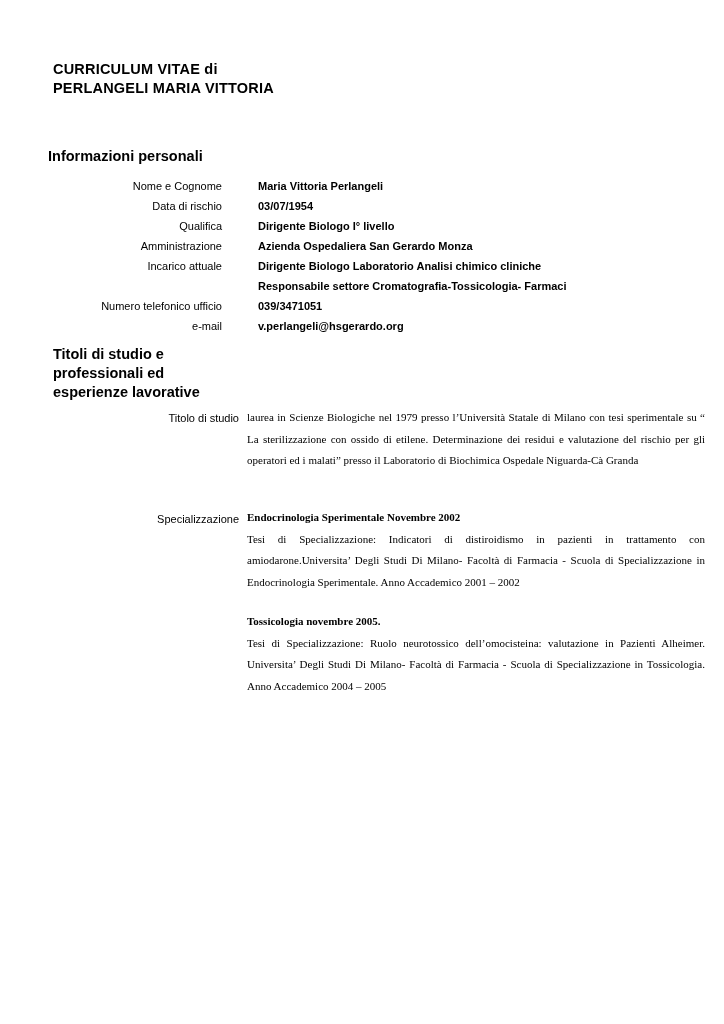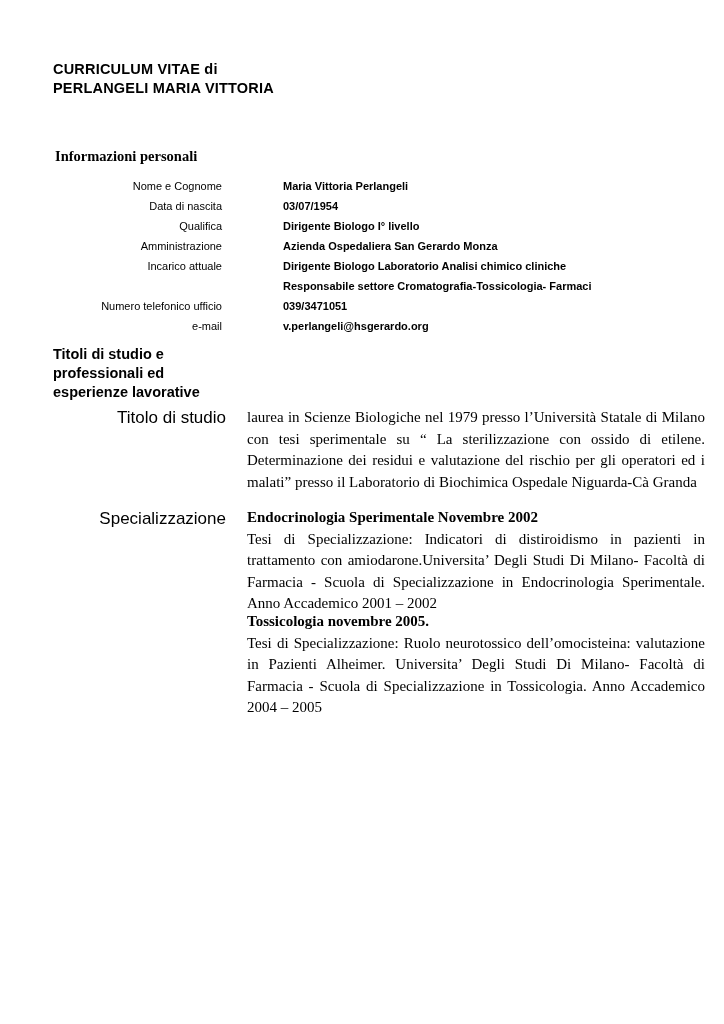--- a/index.html
+++ b/index.html
@@ -12,39 +12,39 @@
     overflow:hidden;
   }
   .doc-title{
     position:absolute;left:53px;top:60px;
     font-size:14.5px;font-weight:bold;line-height:19px;
     white-space:pre-line;letter-spacing:.2px;
   }
   .section-heading{
     font-size:14.5px;font-weight:bold;line-height:19px;white-space:pre-line;
   }
-  .heading-personal{position:absolute;left:55px;top:147px;font-family:Liberation Serif, serif;}
+  .heading-personal{position:absolute;left:48px;top:147px;}
   .heading-education{position:absolute;left:53px;top:345px;}
   .info-table{
     position:absolute;left:53px;top:176px;
-    display:grid;grid-template-columns:169px 455px;column-gap:25px;
+    display:grid;grid-template-columns:169px 455px;
     font-size:11px;line-height:20px;
   }
   .info-label{text-align:right;font-weight:normal;}
   .info-value{font-weight:bold;margin-left:36px;}
   .side-label{
-    position:absolute;left:57px;width:169px;text-align:right;
-    font-size:17px;line-height:14px;
+    position:absolute;left:70px;width:169px;text-align:right;
+    font-size:11px;line-height:14px;
   }
   .label-titolo{top:411px;}
   .label-spec{top:512px;}
   .serif-block{
     position:absolute;left:247px;width:458px;
     font-family:"Liberation Serif",serif;
-    font-size:15px;line-height:21.5px;
+    font-size:11px;line-height:21.5px;
   }
   .block-titolo{top:407px;}
   .block-spec1{top:507px;}
   .block-spec2{top:611px;}
   .serif-title{font-weight:bold;}
   .serif-body{text-align:justify;}
   .footer-text{
     position:absolute;left:100px;top:956px;width:151px;
     font-size:10.5px;line-height:13px;font-style:italic;
     text-align:right;white-space:pre-line;
@@ -61,21 +61,21 @@
 
   <div class="doc-title">CURRICULUM VITAE di
 PERLANGELI MARIA VITTORIA</div>
 
   <div class="section-heading heading-personal">Informazioni personali</div>
 
   <div class="info-table">
     <div class="info-label">Nome e Cognome</div>
     <div class="info-value">Maria Vittoria Perlangeli</div>
 
-    <div class="info-label">Data di nascita</div>
+    <div class="info-label">Data di rischio</div>
     <div class="info-value">03/07/1954</div>
 
     <div class="info-label">Qualifica</div>
     <div class="info-value">Dirigente Biologo I° livello</div>
 
     <div class="info-label">Amministrazione</div>
     <div class="info-value">Azienda Ospedaliera San Gerardo Monza</div>
 
     <div class="info-label">Incarico attuale</div>
     <div class="info-value">Dirigente Biologo Laboratorio Analisi chimico cliniche</div>

